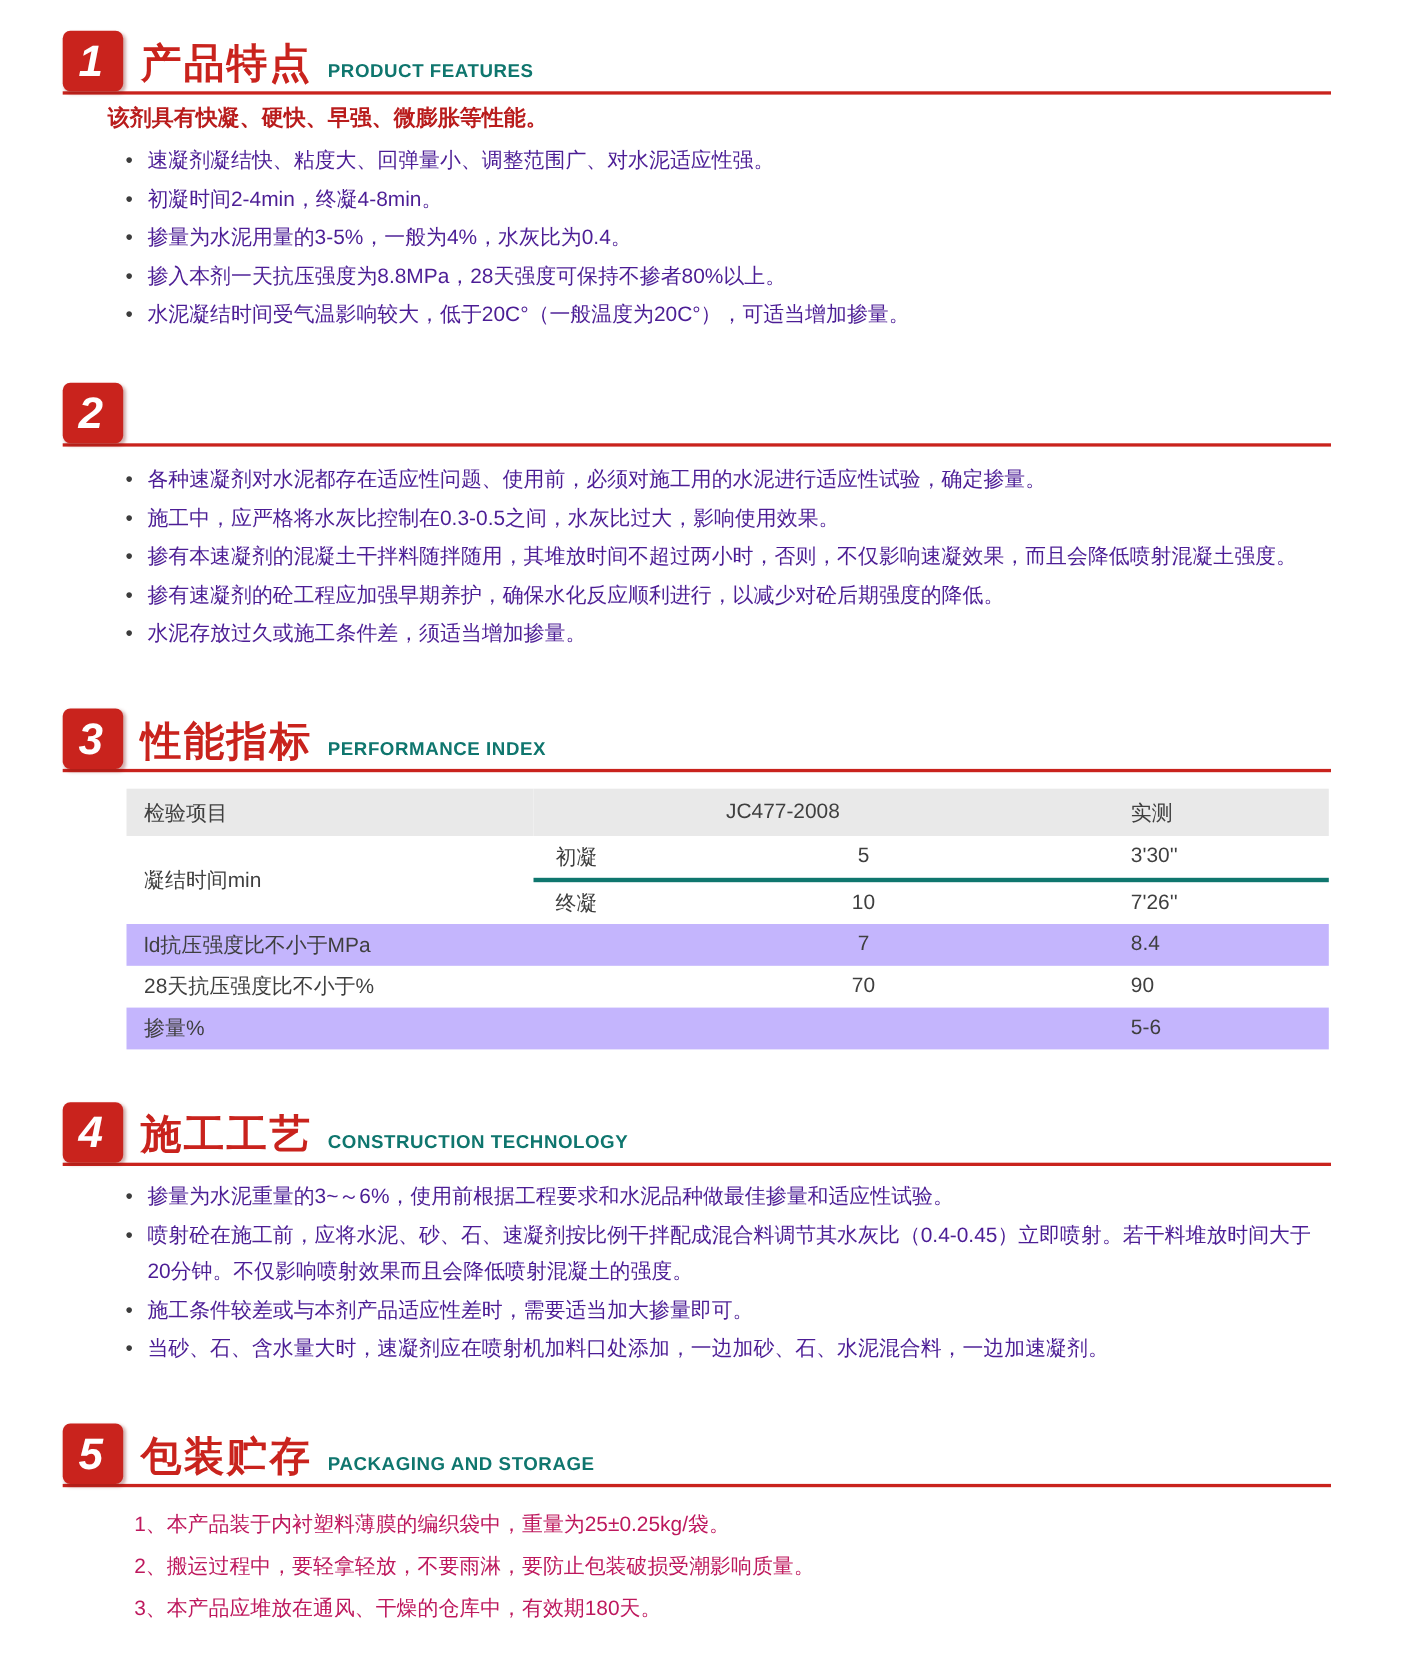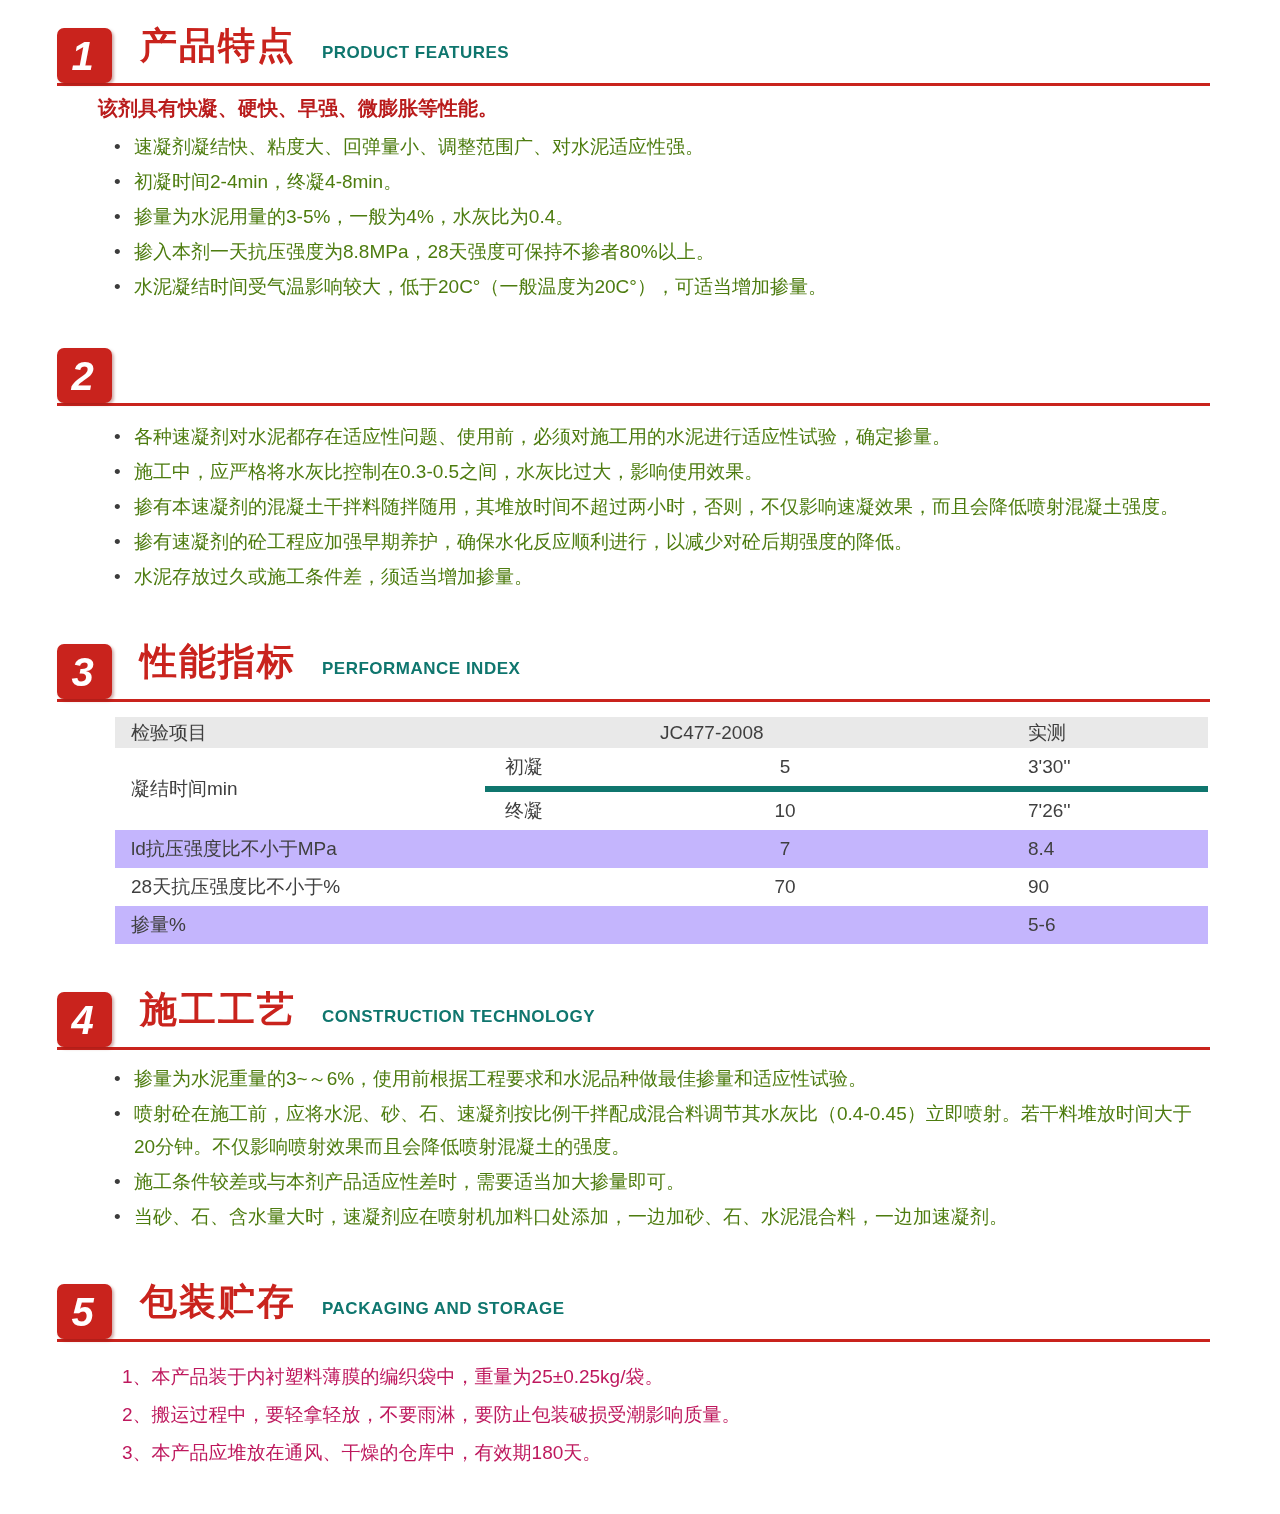--- a/index.html
+++ b/index.html
@@ -22,45 +22,45 @@
     width:55px; height:55px; background:#c9231d; border-radius:7px;
     display:flex; align-items:center; justify-content:center;
     box-shadow:2px 2px 3px rgba(125,22,16,0.35);
     flex:0 0 auto;
   }
   .badge span {
     color:#ffffff; font-size:40px; font-weight:bold; font-style:italic;
     line-height:1; transform:translateX(-2px);
   }
   .titles { display:flex; align-items:baseline; gap:14px; margin:0 0 7px 16px; }
-  .zh { margin:12px; font-size:37px; font-weight:bold; color:#c9231d; letter-spacing:2px; line-height:1; }
+  .zh { margin:0; font-size:37px; font-weight:bold; color:#c9231d; letter-spacing:2px; line-height:1; }
   .en { font-size:17px; font-weight:bold; color:#0f766e; letter-spacing:0.5px; line-height:1; }
 
   .intro { margin:8px 0 0 41px; font-size:20px; font-weight:bold; color:#b91c1c; line-height:28px; }
 
   ul.bullets { list-style:none; margin:8px 0 0 0; padding:0 0 0 55px; }
   ul.bullets li {
     position:relative; padding-left:22px; font-size:19px; line-height:33px;
-    margin-bottom:2px; color:#4d7c0f;
+    margin-bottom:2px; color:#4c1d95;
   }
   ul.bullets li::before { content:"•"; position:absolute; left:2px; top:0; color:#3c3c3c; }
 
   table.perf-table {
     border-collapse:collapse; table-layout:fixed;
     margin:15px 0 0 58px; width:1093px; font-size:19px; color:#3f3f3f;
   }
   .perf-table th, .perf-table td { padding:0; font-weight:normal; }
-  .perf-table tr.head th { background:#e9e9e9; height:31px; text-align:left; }
+  .perf-table tr.head th { background:#e9e9e9; height:43px; text-align:left; }
   .perf-table td { height:38px; }
   .perf-table .c1 { padding-left:16px; text-align:left; }
   .perf-table .c2 { padding-left:20px; text-align:left; }
   .perf-table .c3 { text-align:center; }
   .perf-table .c4 { text-align:left; padding-left:118px; }
   .perf-table tr.gray td { background:#c4b5fd; }
-  .perf-table .dv { border-bottom:6px solid #0f766e; }
+  .perf-table .dv { border-bottom:4px solid #0f766e; }
 
   ol.numlist { list-style:none; margin:16px 0 0 65px; padding:0; }
   ol.numlist li { font-size:19px; line-height:38px; color:#be185d; }
 </style>
 </head>
 <body>
 
 <div class="page">
 
   <section class="sec">

